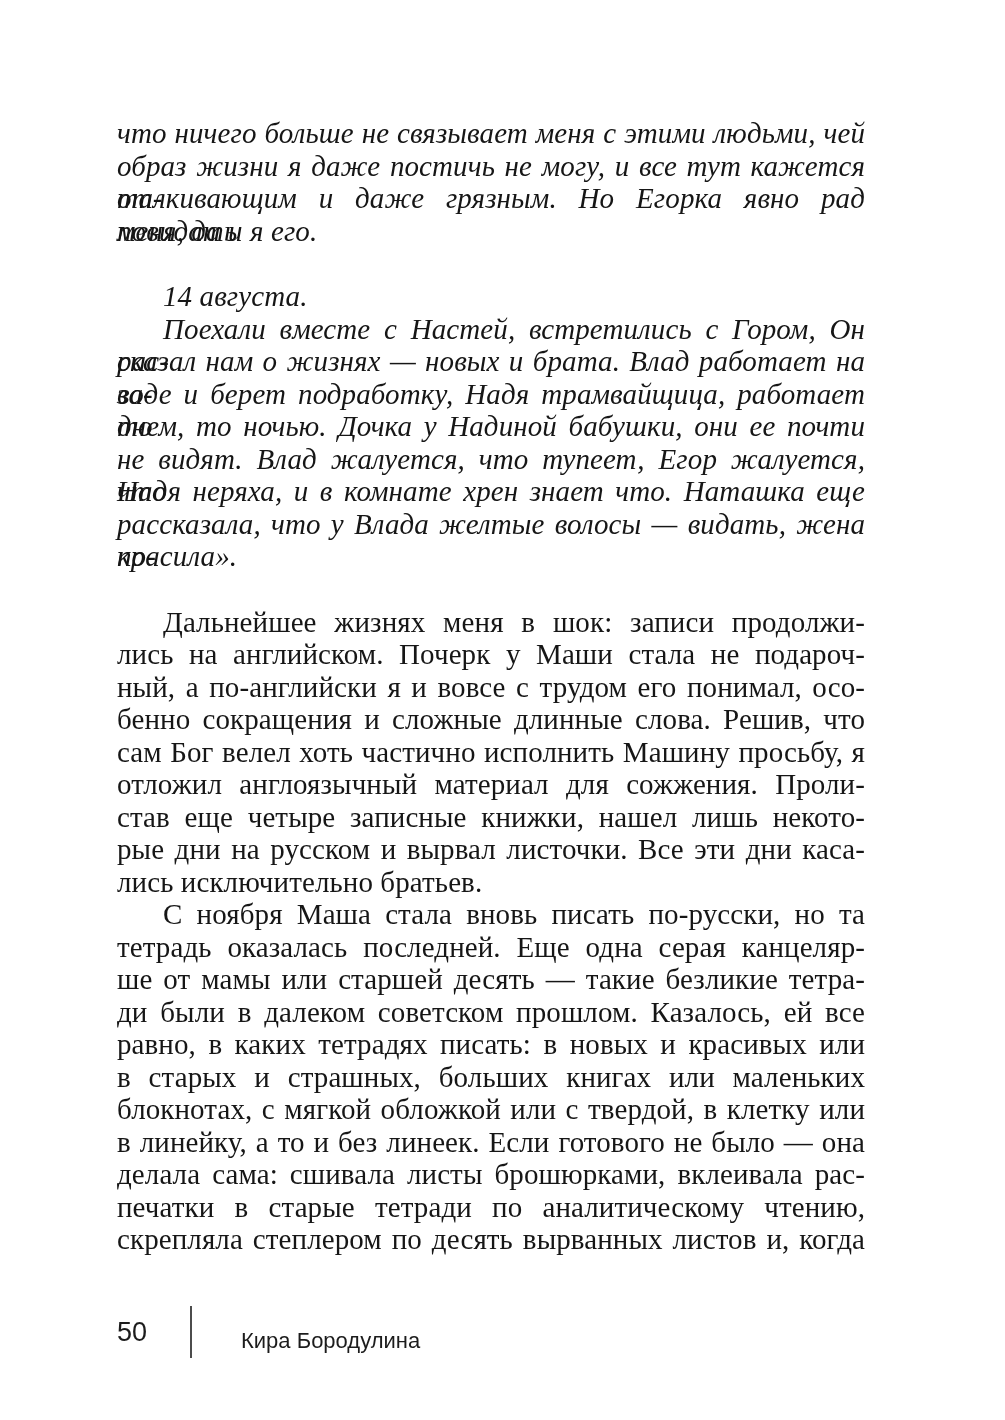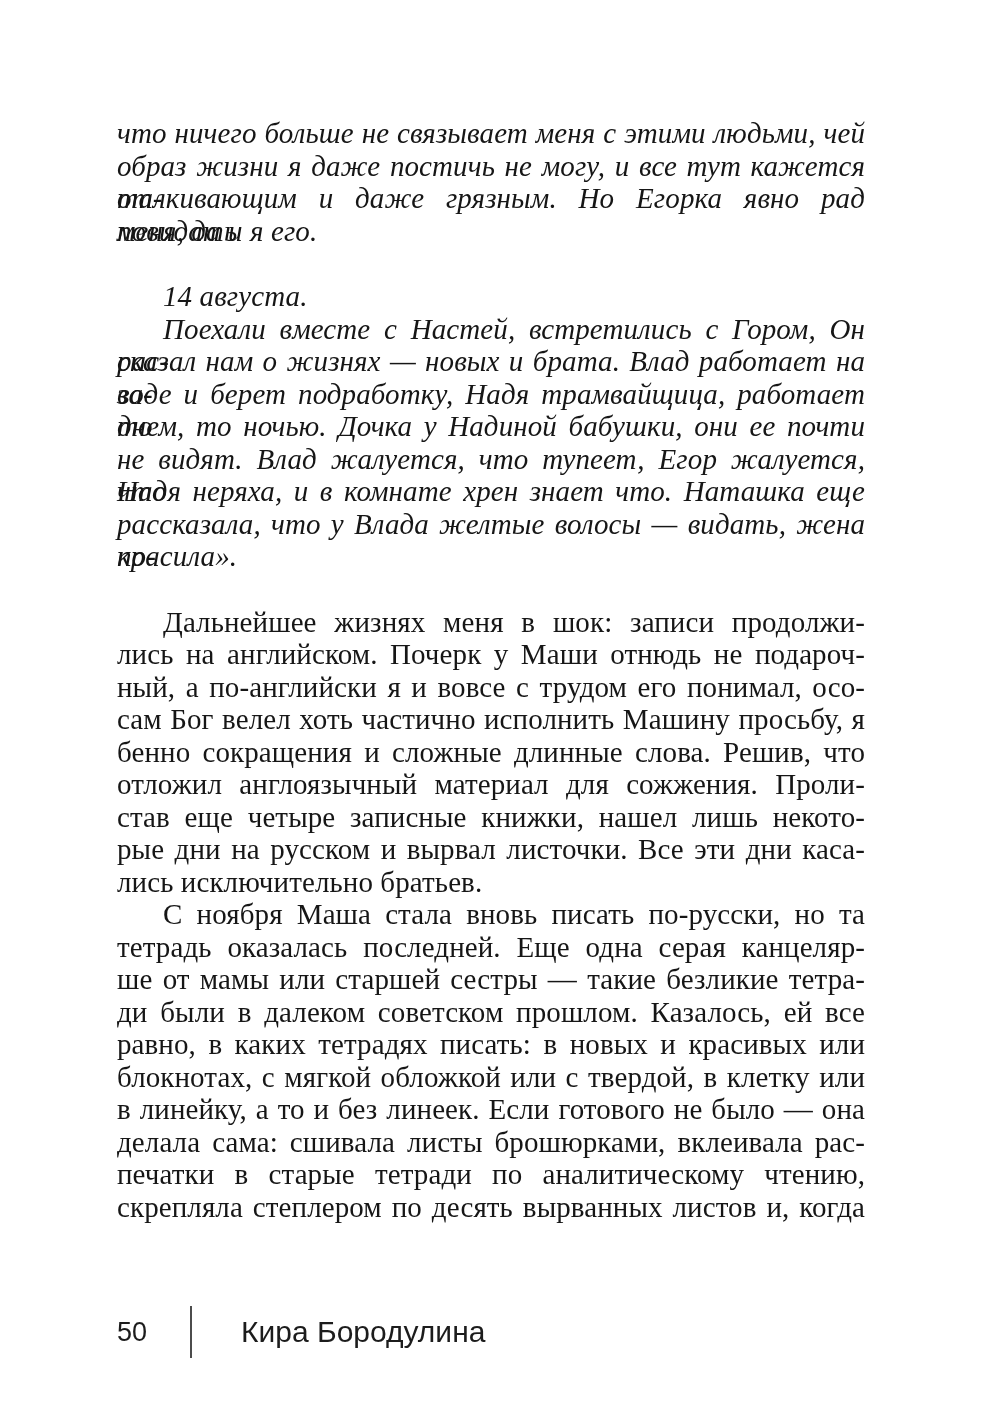--- a/index.html
+++ b/index.html
@@ -68,24 +68,24 @@
     position: absolute;
     left: 190px;
     top: 0;
     width: 2px;
     height: 52px;
     background: #4c4c4c;
   }
   .footer .author {
     position: absolute;
     left: 241px;
-    top: 0;
+    top: 9px;
     height: 52px;
     line-height: 52px;
-    font-size: 30px;
+    font-size: 22px;
   }
 </style>
 </head>
 <body>
 
 <div class="page">
 
   <div class="text-block">
 
   <div class="para italic">
@@ -102,35 +102,36 @@
         <div class="line">сказал нам о жизнях — новых и брата. Влад работает на за-</div>
         <div class="line">воде и берет подработку, Надя трамвайщица, работает то</div>
         <div class="line">днем, то ночью. Дочка у Надиной бабушки, они ее почти</div>
         <div class="line">не видят. Влад жалуется, что тупеет, Егор жалуется, что</div>
         <div class="line">Надя неряха, и в комнате хрен знает что. Наташка еще</div>
         <div class="line">рассказала, что у Влада желтые волосы — видать, жена по-</div>
         <div class="line last">красила».</div>
       </div>
       <div class="para space-before">
         <div class="line indent">Дальнейшее жизнях меня в шок: записи продолжи-</div>
-        <div class="line">лись на английском. Почерк у Маши отнюдь не подароч-</div>
+        <div class="line">лись на английском. Почерк у Маши стала не подароч-</div>
         <div class="line">ный, а по-английски я и вовсе с трудом его понимал, осо-</div>
+        <div class="line">бенно сокращения и сложные длинные слова. Решив, что</div>
         <div class="line">сам Бог велел хоть частично исполнить Машину просьбу, я</div>
-        <div class="line">бенно сокращения и сложные длинные слова. Решив, что</div>
         <div class="line">отложил англоязычный материал для сожжения. Проли-</div>
         <div class="line">став еще четыре записные книжки, нашел лишь некото-</div>
         <div class="line">рые дни на русском и вырвал листочки. Все эти дни каса-</div>
         <div class="line last">лись исключительно братьев.</div>
       </div>
       <div class="para">
         <div class="line indent">С ноября Маша стала вновь писать по-русски, но та</div>
         <div class="line">тетрадь оказалась последней. Еще одна серая канцеляр-</div>
-        <div class="line">ше от мамы или старшей сестры — такие безликие тетра-</div>
+        <div class="line">ше от мамы или старшей десять — такие безликие тетра-</div>
         <div class="line">ди были в далеком советском прошлом. Казалось, ей все</div>
         <div class="line">равно, в каких тетрадях писать: в новых и красивых или</div>
+        <div class="line">в старых и страшных, больших книгах или маленьких</div>
         <div class="line">блокнотах, с мягкой обложкой или с твердой, в клетку или</div>
         <div class="line">в линейку, а то и без линеек. Если готового не было — она</div>
         <div class="line">делала сама: сшивала листы брошюрками, вклеивала рас-</div>
         <div class="line">печатки в старые тетради по аналитическому чтению,</div>
         <div class="line">скрепляла степлером по десять вырванных листов и, когда</div>
       </div>
     </div>
 
   <div class="footer">
     <span class="page-number">50</span>

